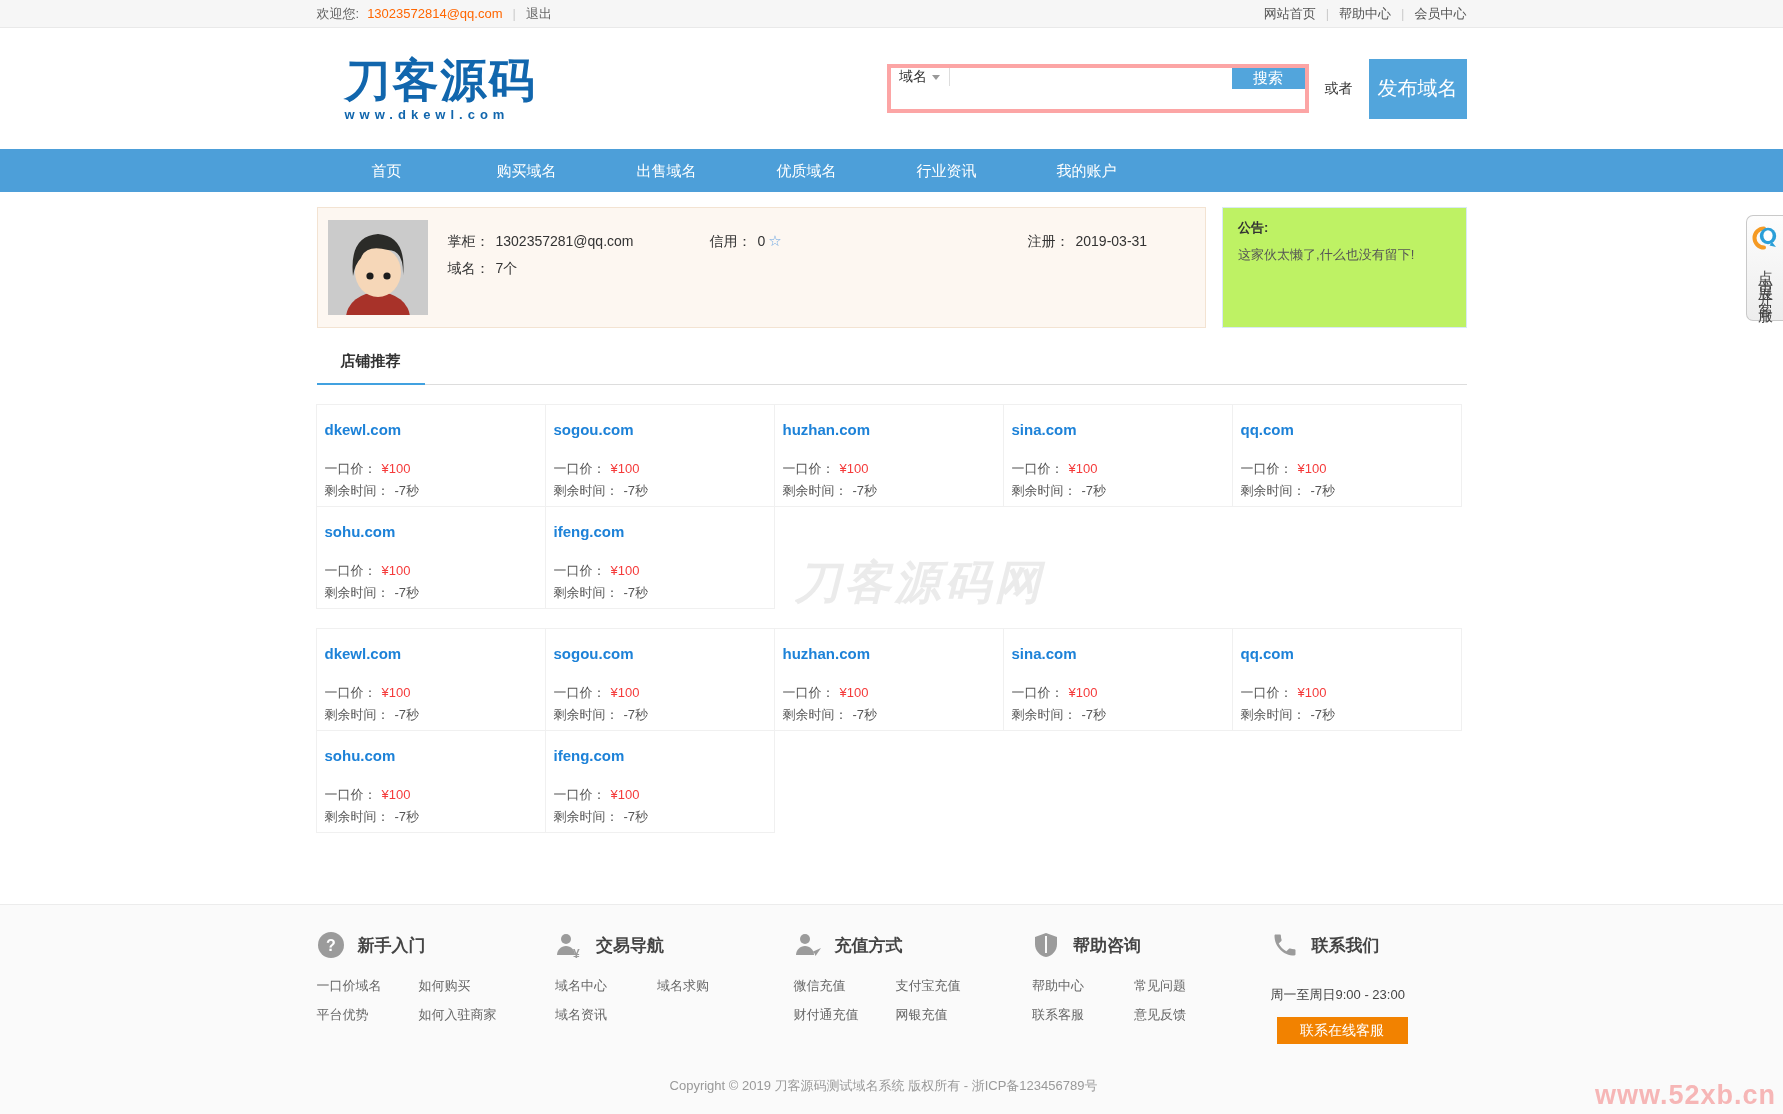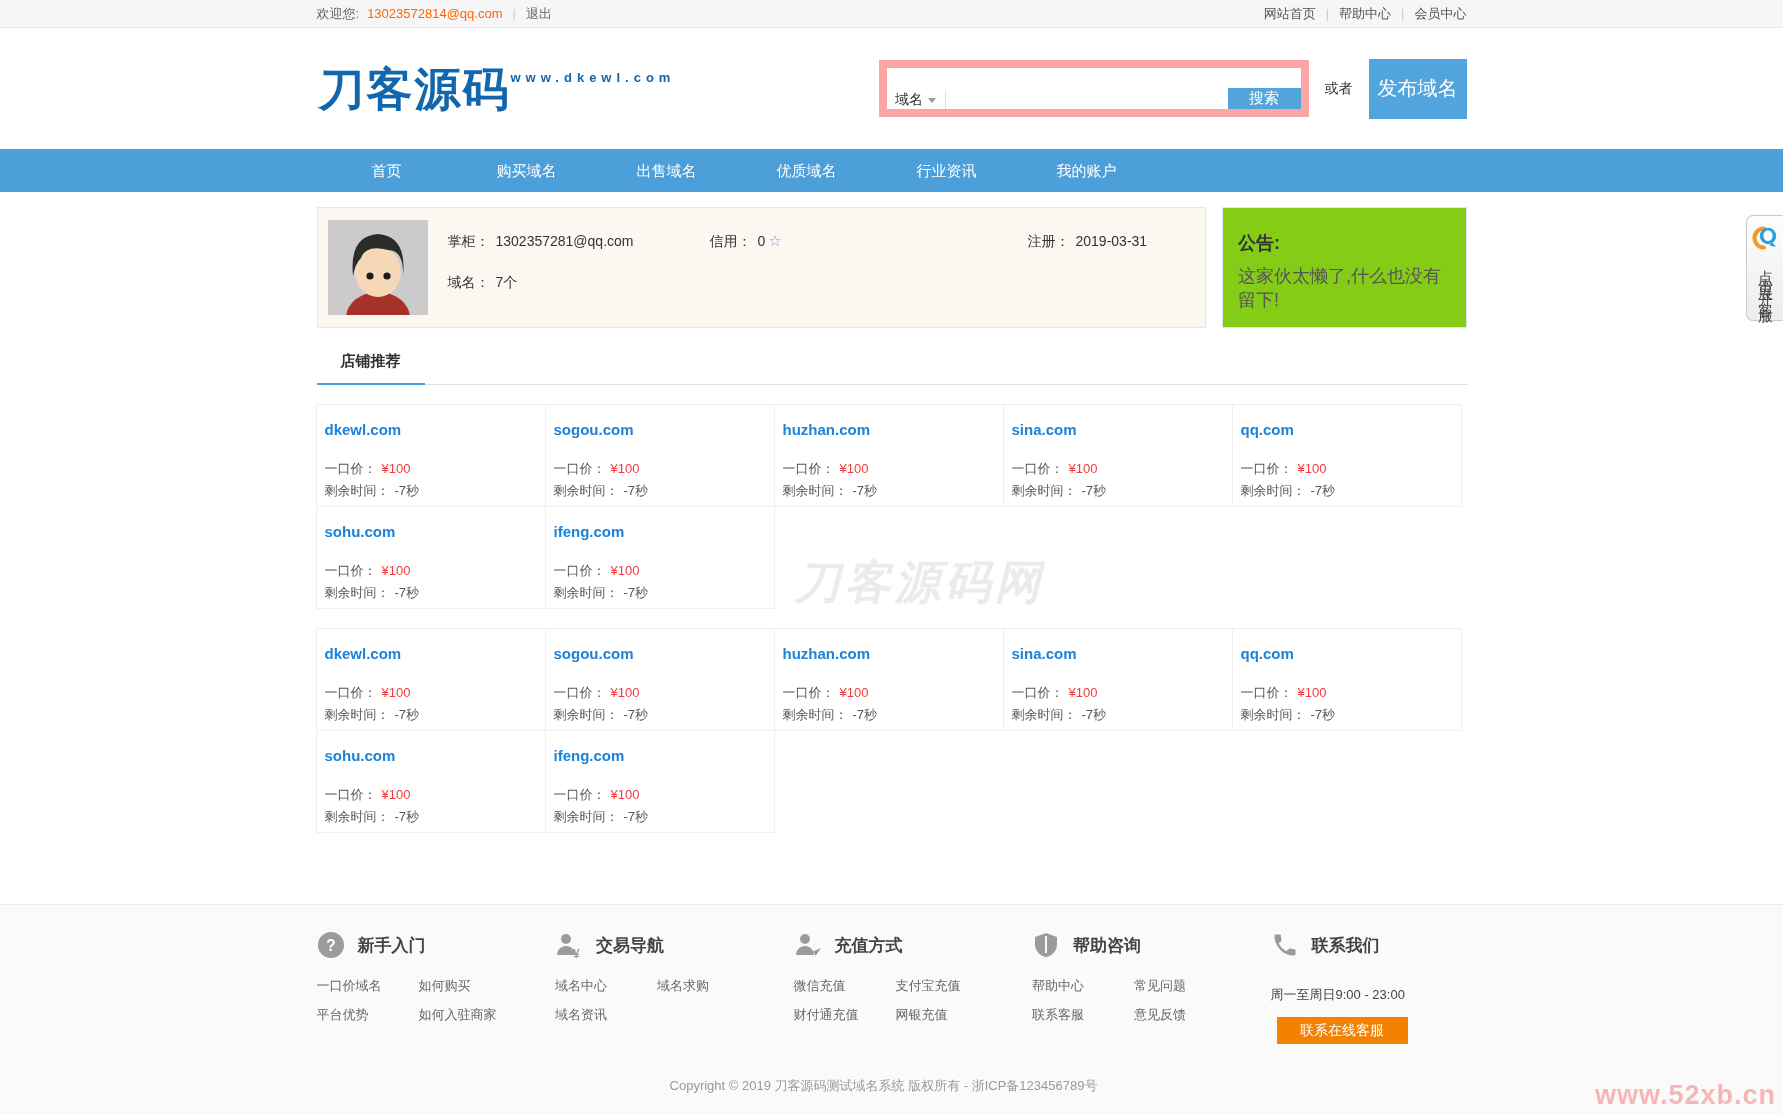--- a/index.html
+++ b/index.html
@@ -11,48 +11,48 @@
   
   .topbar{height:27px;background:#f6f6f6;border-bottom:1px solid #e9e9e9;font-size:13px;color:#666}
   .topbar-inner{width:1150px;margin:0 auto;height:100%;display:flex;justify-content:space-between;align-items:center}
   .topbar-left,.topbar-right{display:flex;align-items:center;gap:8px}
   .topbar .email{color:#ff6600}
   .tb-divider{color:#ccc;margin:0 2px}
   .topbar-right a{color:#555}
   
   .header{height:121px;background:#fff}
   .header-inner{width:1150px;margin:0 auto;height:100%;display:flex;align-items:center;justify-content:space-between}
-  .logo{display:flex;flex-direction:row;line-height:1;margin-left:2px}
+  .logo{display:flex;flex-direction:column;line-height:1;margin-left:28px}
   .logo-title{font-size:46px;font-weight:900;color:#1166ad;letter-spacing:2px}
   .logo-sub{font-size:13px;font-weight:bold;color:#1166ad;letter-spacing:5px;margin-top:5px}
   .search-area{display:flex;align-items:center;gap:16px}
-  .search-box{display:flex;align-items:flex-end;border:8px solid #fca5a5;height:41px;background:#fff}
+  .search-box{display:flex;align-items:flex-start;border:4px solid #fca5a5;height:41px;background:#fff}
   .search-cat{width:58px;background:#fff;border-right:1px solid #ddd;display:flex;align-items:center;justify-content:center;gap:5px;font-size:14px;color:#333;cursor:pointer}
   .caret{width:0;height:0;border-left:4px solid transparent;border-right:4px solid transparent;border-top:5px solid #999}
   .search-input{width:262px;border:none;outline:none;padding:0 10px;font-size:14px}
   .search-btn{width:73px;background:#52a5dc;color:#fff;border:none;font-size:15px;cursor:pointer}
   .or-text{font-size:14px;color:#333}
   .publish-btn{width:98px;height:60px;background:#52a5dc;color:#fff;border:none;font-size:20px;cursor:pointer}
   
   .navbar{height:43px;background:#4d9fd9}
   .nav-inner{width:1150px;margin:0 auto;display:flex}
   .nav-item{width:140px;text-align:center;line-height:43px;color:#fff;font-size:15px;display:block}
   
   .main{width:1150px;margin:0 auto;position:relative}
   .info-row{display:flex;gap:16px;margin-top:15px}
   .shop-panel{width:896px;height:121px;box-sizing:border-box;background:#fdf7f1;border:1px solid #f3e3d2;display:flex;padding:12px 10px}
   .avatar{width:100px;height:95px;flex:none;background:#cbcbcb;overflow:hidden}
   .shop-text{margin-left:20px;padding-top:11px;font-size:14px;color:#333}
   .shop-row1{display:flex;line-height:20px}
   .shop-owner{width:262px}
   .shop-credit{width:318px}
   .star{color:#6ca6e2;font-size:15px;margin-left:3px}
-  .shop-row2{margin-top:21px;line-height:20px}
+  .shop-row2{margin-top:7px;line-height:20px}
   .lab-gap{margin-right:6px}
-  .notice-panel{width:246px;height:121px;box-sizing:border-box;background:#84cc16;border:1px solid #d9e9f4;padding:23px 15px;font-size:18px}
+  .notice-panel{width:246px;height:121px;box-sizing:border-box;background:#bef264;border:1px solid #d9e9f4;padding:11px 15px;font-size:13px}
   .notice-title{font-weight:bold;color:#333}
   .notice-content{margin-top:9px;color:#555}
   
   .service-tab{position:absolute;right:0;top:215px;width:37px;box-sizing:border-box;border:1px solid #c9c9c9;border-right:none;border-radius:7px 0 0 7px;background:linear-gradient(180deg,#fdfdfd,#ededed);padding:9px 0 14px;display:flex;flex-direction:column;align-items:center;gap:7px;cursor:pointer;z-index:5}
   .service-text{writing-mode:vertical-lr;font-size:15px;color:#444;letter-spacing:8px}
   
   .section{margin-top:18px}
   .sec-head{border-bottom:1px solid #ddd}
   .sec-tab{display:inline-block;padding:6px 24px 12px;border-bottom:2px solid #41a1e0;margin-bottom:-1px;font-size:15px;font-weight:bold;color:#333;cursor:pointer}
   .grid{display:flex;flex-wrap:wrap;margin-top:20px}

